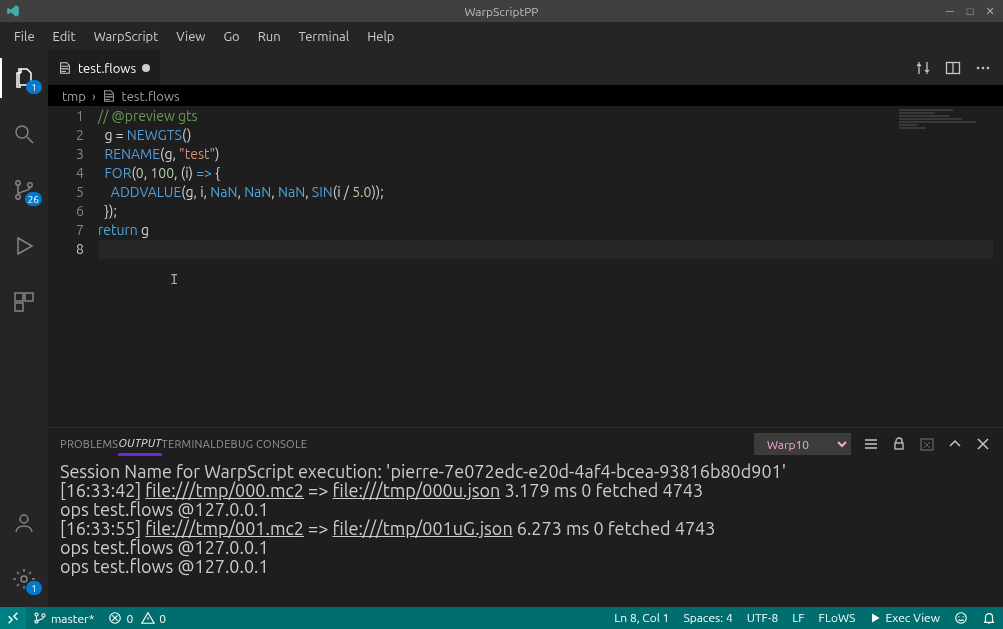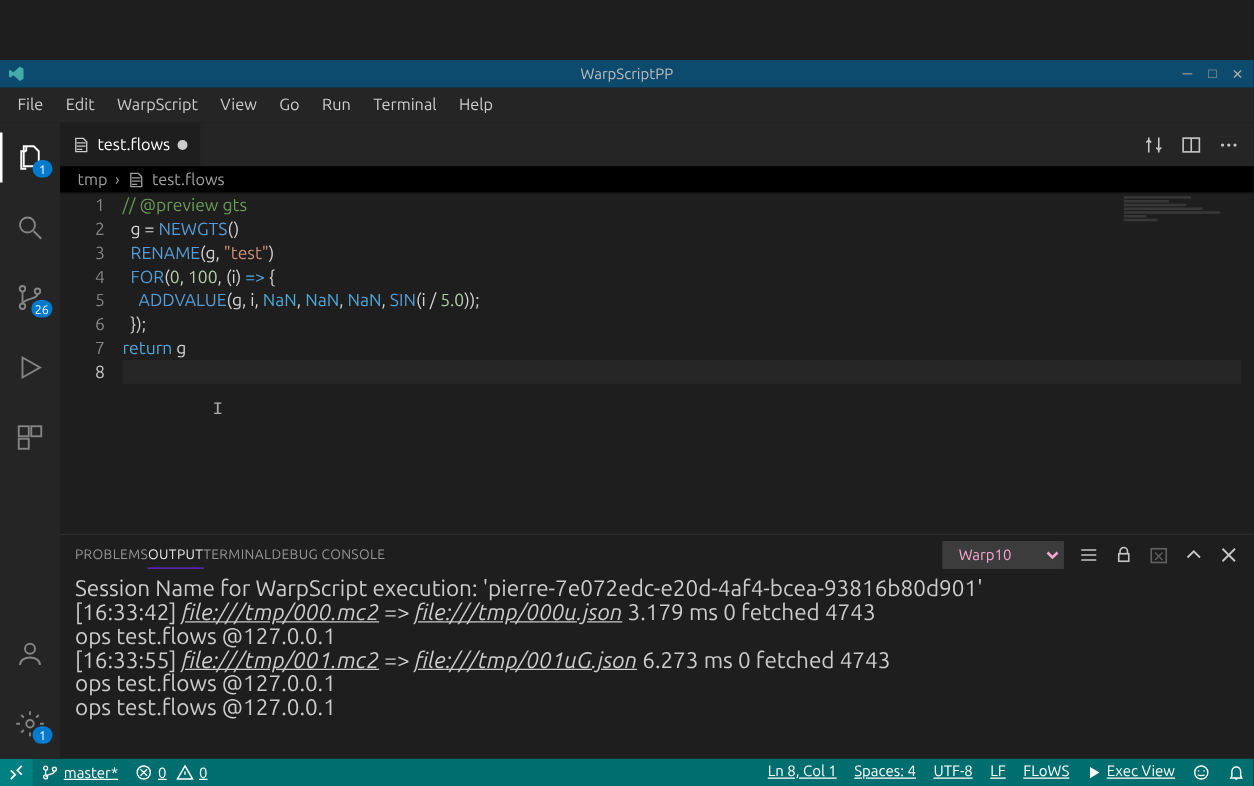--- a/index.html
+++ b/index.html
@@ -1,17 +1,17 @@
 <!DOCTYPE html>
 <html><head>
 <meta charset="utf-8">
 <style>
 * { box-sizing: border-box; margin: 0; padding: 0; font-family: 'Segoe UI', Ubuntu, sans-serif; }
 body { background: #1e1e1e; color: #cccccc; width: 1003px; height: 629px; overflow: hidden; font-size: 13px; display: flex; flex-direction: column; }
-.titlebar { height: 22px; background: #0c4a6e; display: flex; align-items: center; justify-content: center; position: relative; color: #bfbfbf; font-size: 12px; margin-top: 48px; }
+.titlebar { height: 22px; background: #404040; display: flex; align-items: center; justify-content: center; position: relative; color: #bfbfbf; font-size: 12px; }
 .titlebar .win-controls { position: absolute; right: 4px; display: flex; gap: 2px; }
 .titlebar .win-controls span { width: 18px; height: 14px; display:flex; align-items:center; justify-content:center; color:#aaa; font-size:11px;}
 .titlebar .vs-icon { position:absolute; left:6px; width:14px; height:14px; }
 .menubar { height: 28px; background: #252526; display: flex; align-items: center; padding: 0 6px; gap: 2px; color: #cccccc; font-size: 13px; }
 .menubar span { padding: 4px 8px; }
 .main { flex: 1; display: flex; min-height: 0; }
 .activitybar { width: 48px; background: #252526; display: flex; flex-direction: column; align-items: center; padding-top: 8px; gap: 16px; position:relative; }
 .activitybar .ab-item { width: 48px; height: 40px; display: flex; align-items: center; justify-content: center; color: #858585; position: relative; }
 .activitybar .ab-item.active { color: #ffffff; }
 .activitybar .ab-item.active::before { content: ''; position: absolute; left: 0; top: 0; bottom: 0; width: 2px; background: #fff; }
@@ -36,27 +36,27 @@
 .tok-num { color: #b5cea8; }
 .tok-fn { color: #569cd6; }
 .tok-punc { color: #d4d4d4; }
 .tok-ident { color: #d4d4d4; }
 .minimap { position: absolute; right: 14px; top: 2px; width: 90px; height: 40px; opacity: 0.35; }
 .minimap .mm-line { height: 2px; margin-bottom: 1px; background: #6a6a6a; }
 .cursor-ibeam { position:absolute; color:#aeaeae; font-family:'Courier New',monospace; }
 .panel { height: 180px; background: #1e1e1e; border-top: 1px solid #2d2d2d; display: flex; flex-direction: column; }
 .panel-tabs { height: 32px; display: flex; align-items: center; padding: 0 12px; font-size: 11px; color: #969696; }
 .panel-tabs span { padding: 4px 0; text-transform: uppercase; letter-spacing: 0.3px; }
-.panel-tabs span.active { color: #e7e7e7; border-bottom: 1px solid #6d28d9; }
+.panel-tabs span.active { color: #e7e7e7; border-bottom: 3px solid #6d28d9; font-style: italic; }
 .panel-tabs .right { margin-left: auto; display: flex; align-items: center; gap: 12px; }
 .panel-select { background: #3c3c3c; color: #f9a8d4; border: 1px solid #3c3c3c; font-size: 12px; padding: 2px 24px 2px 8px; height: 22px; }
 .panel-body { flex: 1; overflow: hidden; padding: 2px 12px; font-family: 'Consolas','Courier New',monospace; font-size: 18px; line-height: 19px; color: #cccccc; }
-.panel-body a { color: #cccccc; text-decoration: underline; font-style: italic; }
+.panel-body a { color: #cccccc; text-decoration: underline; }
 .statusbar { height: 22px; background: #006e6e; color: #ffffff; display: flex; align-items: center; font-size: 12px; }
-.statusbar .sb-item { padding: 0 7px; display: flex; align-items: center; gap: 4px; height: 100%; text-decoration: underline; }
+.statusbar .sb-item { padding: 0 7px; display: flex; align-items: center; gap: 4px; height: 100%; }
 .statusbar .sb-right { margin-left: auto; display:flex; }
 .statusbar .remote { background: #008080; padding:0 6px; }
 .statusbar .exec { display:flex; align-items:center; gap:4px;}
 svg { display: block; }
 </style>
 </head>
 <body>
 
 <div class="titlebar">
   <svg class="vs-icon" viewBox="0 0 24 24">

